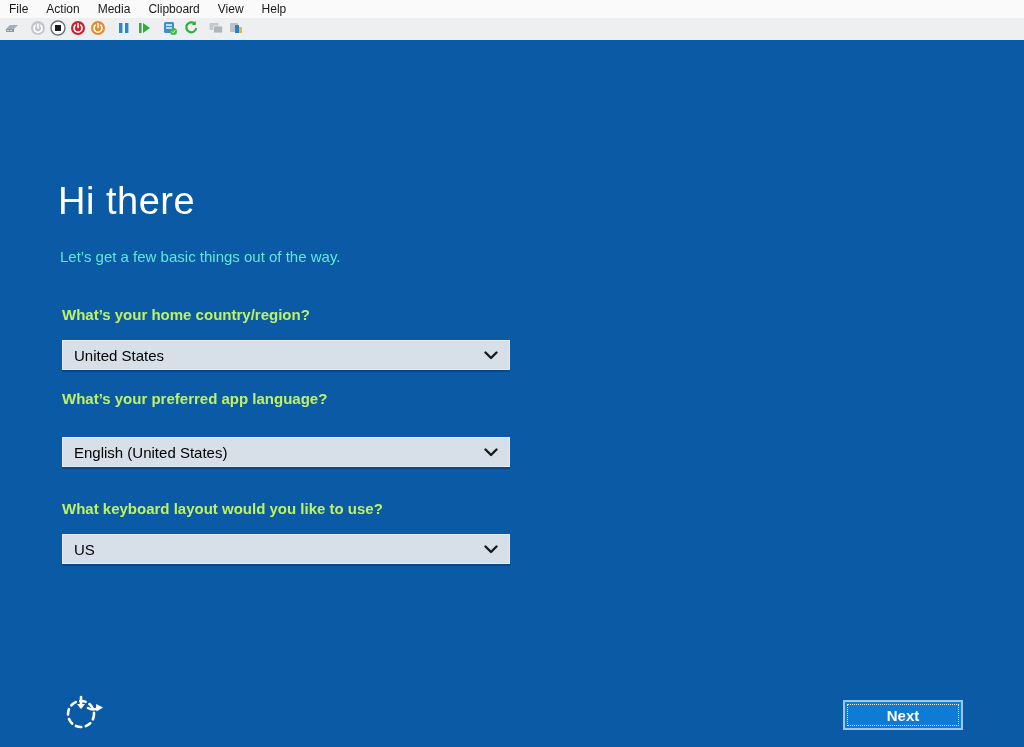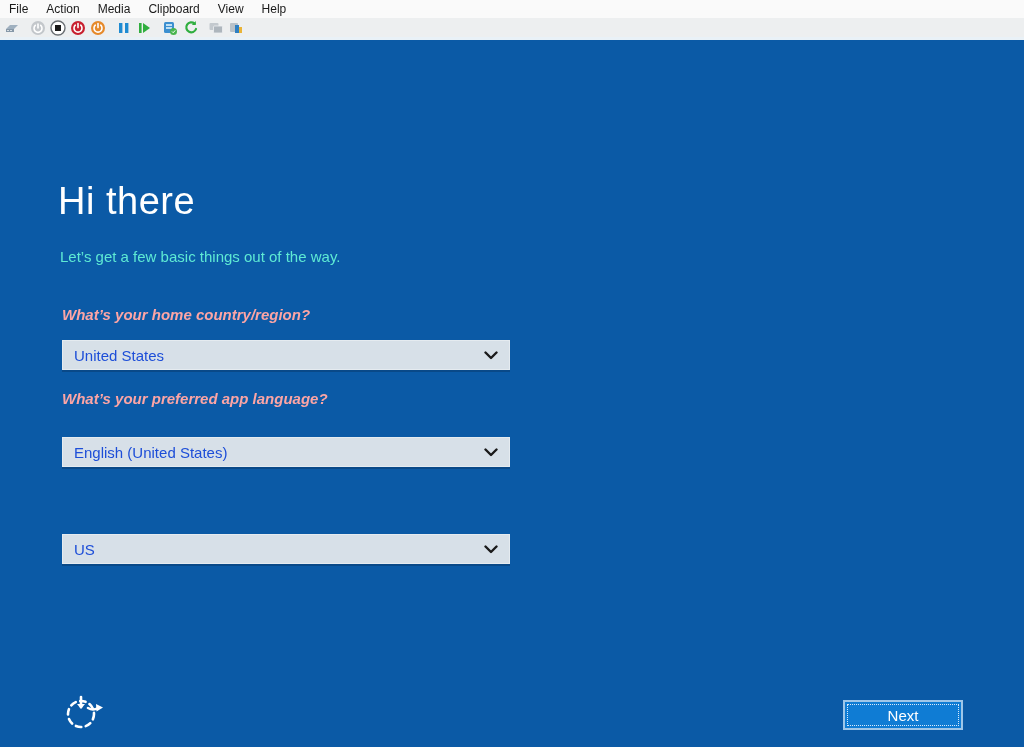--- a/index.html
+++ b/index.html
@@ -15,39 +15,39 @@
            display:flex;align-items:center;padding-left:2px;box-sizing:border-box;}
   .strip{position:absolute;left:0;top:37px;width:1024px;height:3px;background:#e9f1f7;}
   .tb-btn{width:20px;height:17px;display:flex;align-items:center;justify-content:center;}
   .tb-gap{width:6px;}
 
   
   .vm{position:absolute;left:0;top:40px;width:1024px;height:707px;background:#0b5aa6;color:#fff;}
   .title{position:absolute;left:58px;top:140px;font-size:38px;font-weight:400;letter-spacing:.5px;}
   .subtitle{position:absolute;left:60px;top:208px;font-size:15px;color:#5eead4;}
 
-  .field-label{position:absolute;left:62px;font-size:15px;font-weight:bold;color:#fca5a5;font-style:italic;}
+  .field-label{position:absolute;left:62px;font-size:15px;font-weight:bold;color:#bef264;}
   .combo{position:absolute;left:62px;width:448px;height:30px;background:#d7e0e8;
          box-shadow:0 2px 0 rgba(0,0,0,.18), inset 0 0 0 1px rgba(255,255,255,.35);
          display:flex;align-items:center;justify-content:space-between;
          padding:0 12px;box-sizing:border-box;cursor:default;}
-  .combo .val{font-size:15px;color:#1d4ed8;}
+  .combo .val{font-size:15px;color:#000000;}
   .lbl1{top:266px}.dd1{top:300px}
   .lbl2{top:350px}.dd2{top:397px}
   .lbl3{top:460px}.dd3{top:494px}
 
   .ease-btn{position:absolute;left:62px;top:650px;width:44px;height:46px;
             display:flex;align-items:center;justify-content:center;cursor:pointer;}
 
   .next-outer{position:absolute;left:843px;top:660px;width:120px;height:30px;
               background:#9ec6e8;padding:2px;box-sizing:border-box;cursor:pointer;}
   .next-inner{width:100%;height:100%;background:#0f7cd4;display:flex;align-items:center;
               justify-content:center;position:relative;}
   .next-inner .focus{position:absolute;inset:2px;border:1px dotted #d8eafb;pointer-events:none;}
-  .next-label{font-size:15px;font-weight:normal;color:#fff;}
+  .next-label{font-size:15px;font-weight:bold;color:#fff;}
 </style>
 </head>
 <body>
 
 <div class="app">
 
   <div class="menubar">
     <span class="mitem">File</span>
     <span class="mitem">Action</span>
     <span class="mitem">Media</span>
@@ -150,20 +150,21 @@
     </div>
 
     <div class="field-label lbl2">What’s your preferred app language?</div>
     <div class="combo dd2">
       <span class="val">English (United States)</span>
       <svg width="14" height="9" viewBox="0 0 14 9">
         <polyline points="1.5,1.5 7,7 12.5,1.5" fill="none" stroke="#1a1a1a" stroke-width="2.4" stroke-linecap="round" stroke-linejoin="round"></polyline>
       </svg>
     </div>
 
+    <div class="field-label lbl3">What keyboard layout would you like to use?</div>
     <div class="combo dd3">
       <span class="val">US</span>
       <svg width="14" height="9" viewBox="0 0 14 9">
         <polyline points="1.5,1.5 7,7 12.5,1.5" fill="none" stroke="#1a1a1a" stroke-width="2.4" stroke-linecap="round" stroke-linejoin="round"></polyline>
       </svg>
     </div>
 
     <div class="ease-btn">
       <svg width="42" height="44" viewBox="0 0 42 44">
         <circle cx="18" cy="23" r="13" fill="none" stroke="#fff" stroke-width="2.6" stroke-dasharray="5.5 4.5" stroke-linecap="round"></circle>

